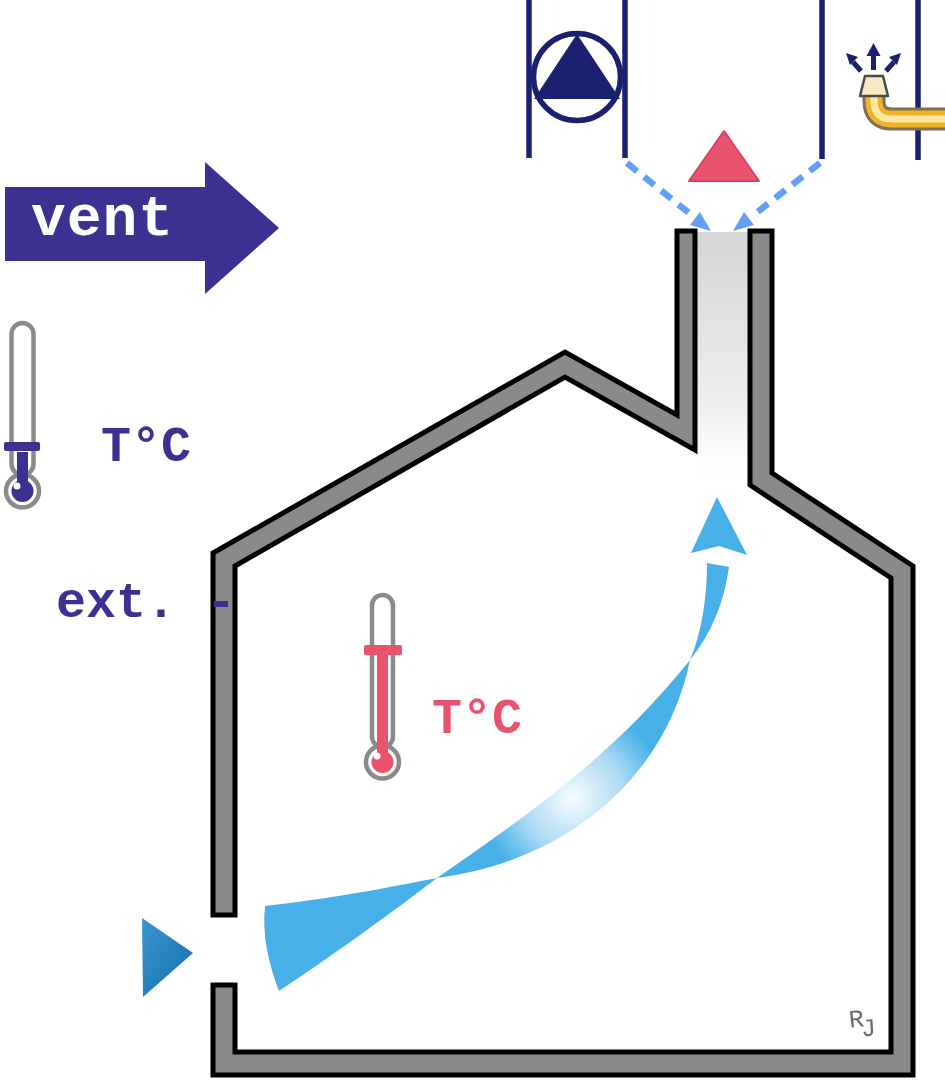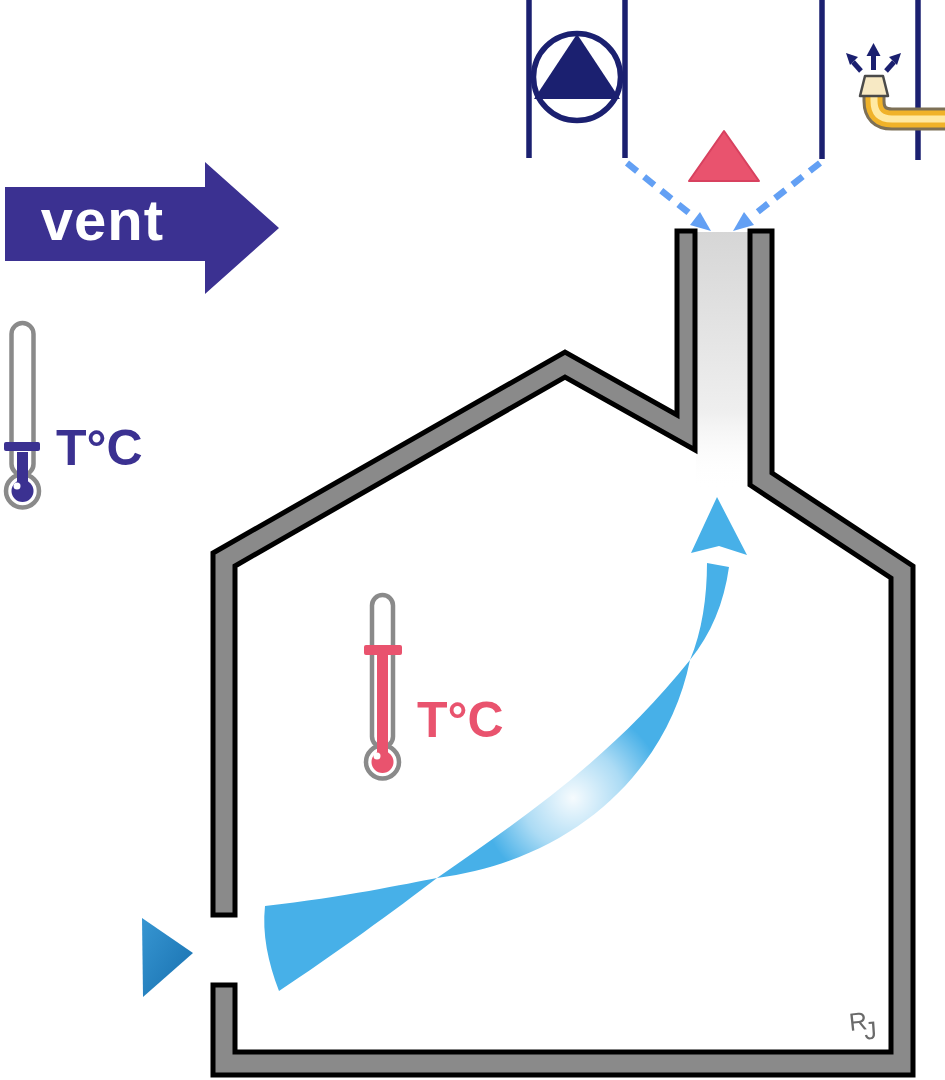--- a/index.html
+++ b/index.html
@@ -1,19 +1,19 @@
 <!DOCTYPE html>
 <html><head>
 <meta charset="utf-8">
 <style>
   html,body{margin:0;padding:0;background:#ffffff;}
   .stage{position:relative;width:945px;height:1080px;background:#ffffff;overflow:hidden;
-         font-family:Liberation Sans, sans-serif;}
+         font-family:Liberation Mono, monospace;}
   .stage svg{position:absolute;left:0;top:0;}
-  .label{position:absolute;font-weight:bold;line-height:1.04;white-space:pre;}
+  .label{position:absolute;font-weight:bold;line-height:1.04;white-space:pre;text-align:center;}
   .vent-label{left:15px;top:190px;width:175px;text-align:center;font-size:58px;color:#ffffff;letter-spacing:1px;}
   .ext-label{left:56px;top:318px;font-size:50px;color:#3b3191;}
   .int-label{left:417px;top:590px;font-size:50px;color:#e9536e;}
   .sig{left:849px;top:1008px;font-size:25px;color:#6a6a6a;font-weight:normal;}
   .sig .j{display:inline-block;position:relative;top:9px;left:-3px;transform:rotate(-4deg);}
   .sig .r{display:inline-block;transform:rotate(-6deg);}
 </style>
 </head>
 <body>
 
@@ -107,20 +107,21 @@
       <circle cx="382.5" cy="762" r="11" fill="#e9536e"></circle>
       <circle cx="377" cy="756" r="3.5" fill="#ffffff"></circle>
       <rect x="364" y="645" width="38" height="10" rx="2" fill="#e9536e"></rect>
     </g>
   </svg>
 
   <div class="label vent-label">vent</div>
 
   <div class="label ext-label">
     <div>T°C</div>
+    <div>ext. -</div>
   </div>
 
   <div class="label int-label">
     <div>T°C</div>
   </div>
 
   <div class="label sig"><span class="r">R</span><span class="j">J</span></div>
 </div>
 
 </body></html>

